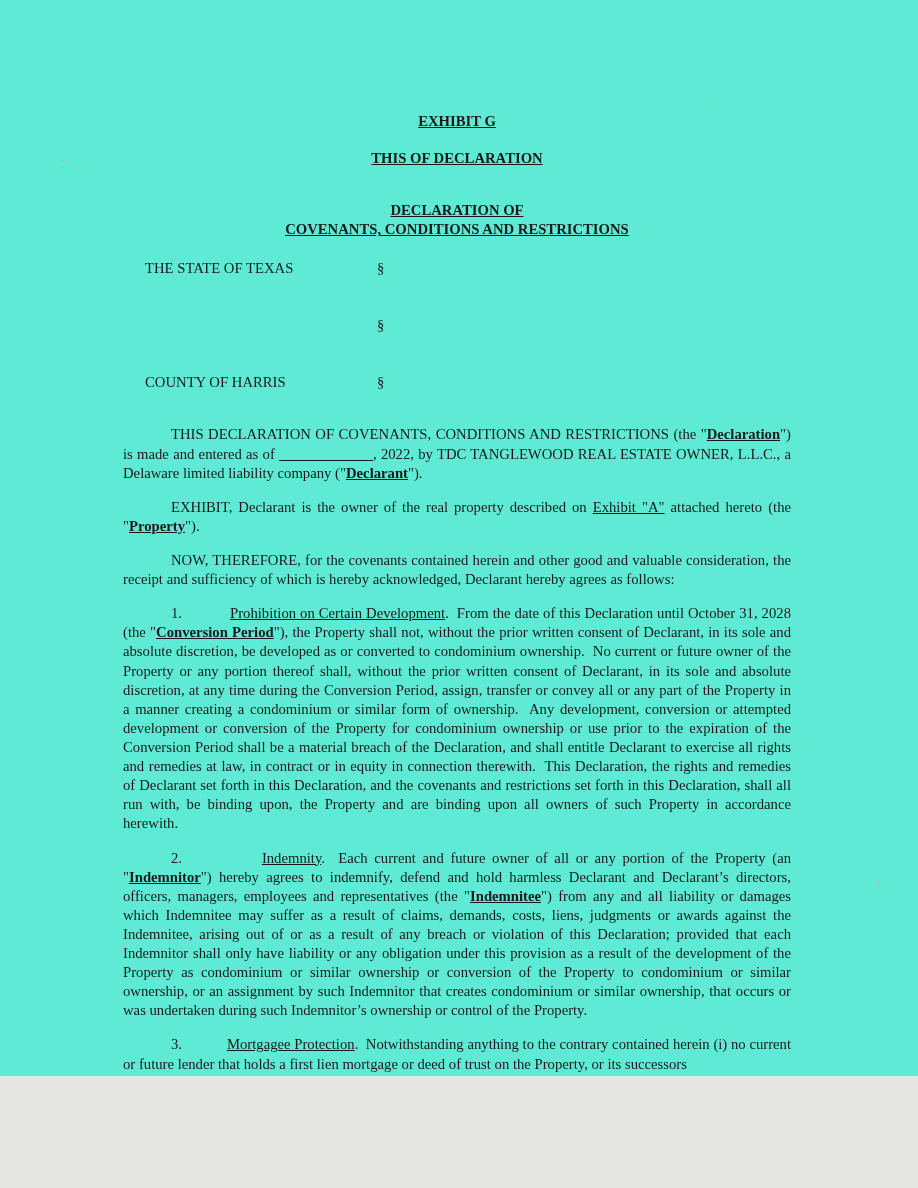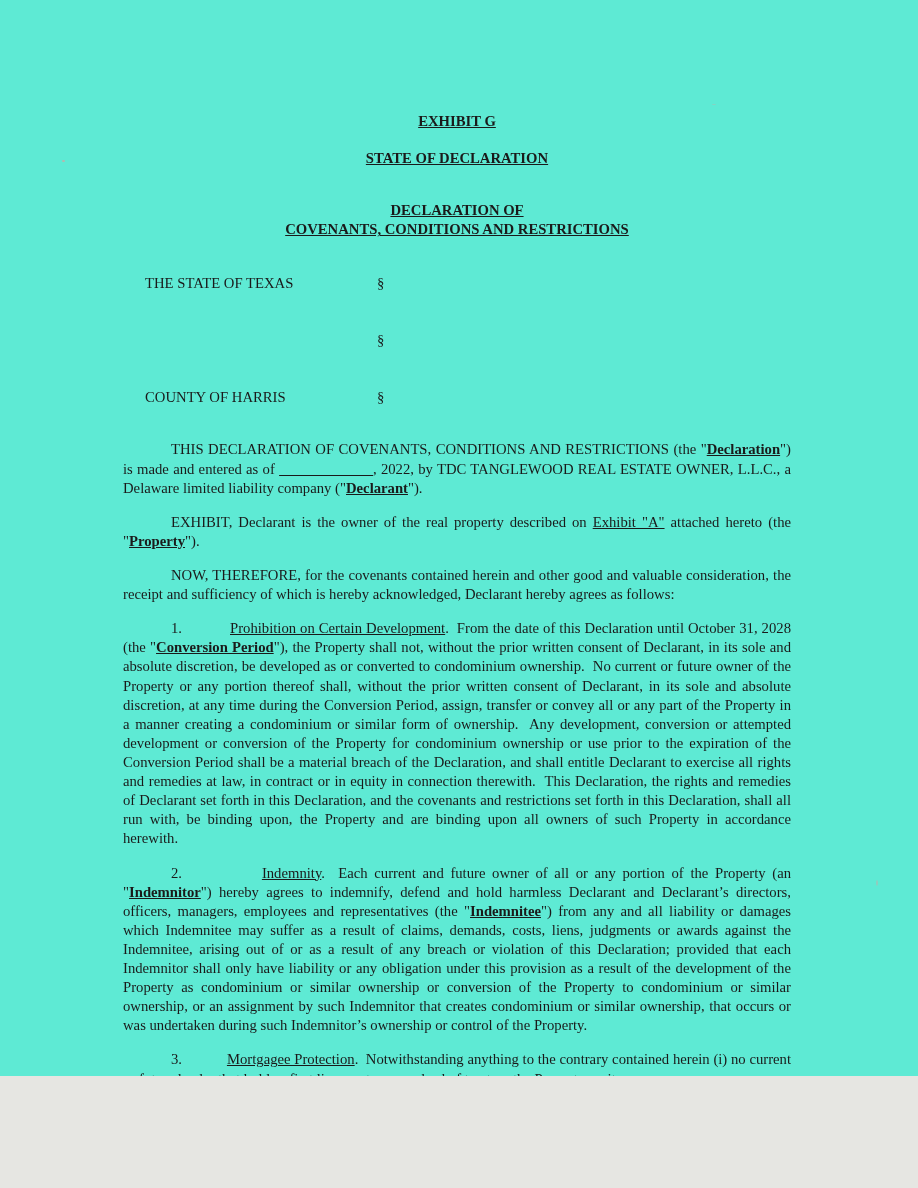--- a/index.html
+++ b/index.html
@@ -21,21 +21,21 @@
     padding: 112px 127px 0 123px;
     overflow: hidden;
   }
   .heading {
     text-align: center;
     font-weight: bold;
     text-decoration: underline;
   }
   .h-exhibit { margin-bottom: 18px; }
   .h-form { margin-bottom: 33px; }
-  .title-block { margin-bottom: 15px; }
+  .title-block { }
   .jurat { margin-bottom: 14px; }
   .jurat-row { white-space: pre; min-height: 19px; }
   .jurat-label {
     display: inline-block;
     width: 232px;
   }
   .jurat-mark { display: inline-block; }
   p.para {
     margin: 12px 0 15px 0;
     text-align: justify;
@@ -75,21 +75,21 @@
 <body>
 
 <div class="page">
 
   <div class="speck speck-1"></div>
   <div class="speck speck-2"></div>
   <div class="speck speck-3"></div>
 
   <div class="heading h-exhibit">EXHIBIT G</div>
 
-  <div class="heading h-form">STATE OF DECLARATION</div>
+  <div class="heading h-form">THIS OF DECLARATION</div>
 
   <div class="title-block">
     <div class="heading">DECLARATION OF</div>
     <div class="heading">COVENANTS, CONDITIONS AND RESTRICTIONS</div>
   </div>
 
   <div class="jurat">
     <div class="jurat-row">
       <span class="jurat-label">THE STATE OF TEXAS</span><span class="jurat-mark">§</span>
     </div>

